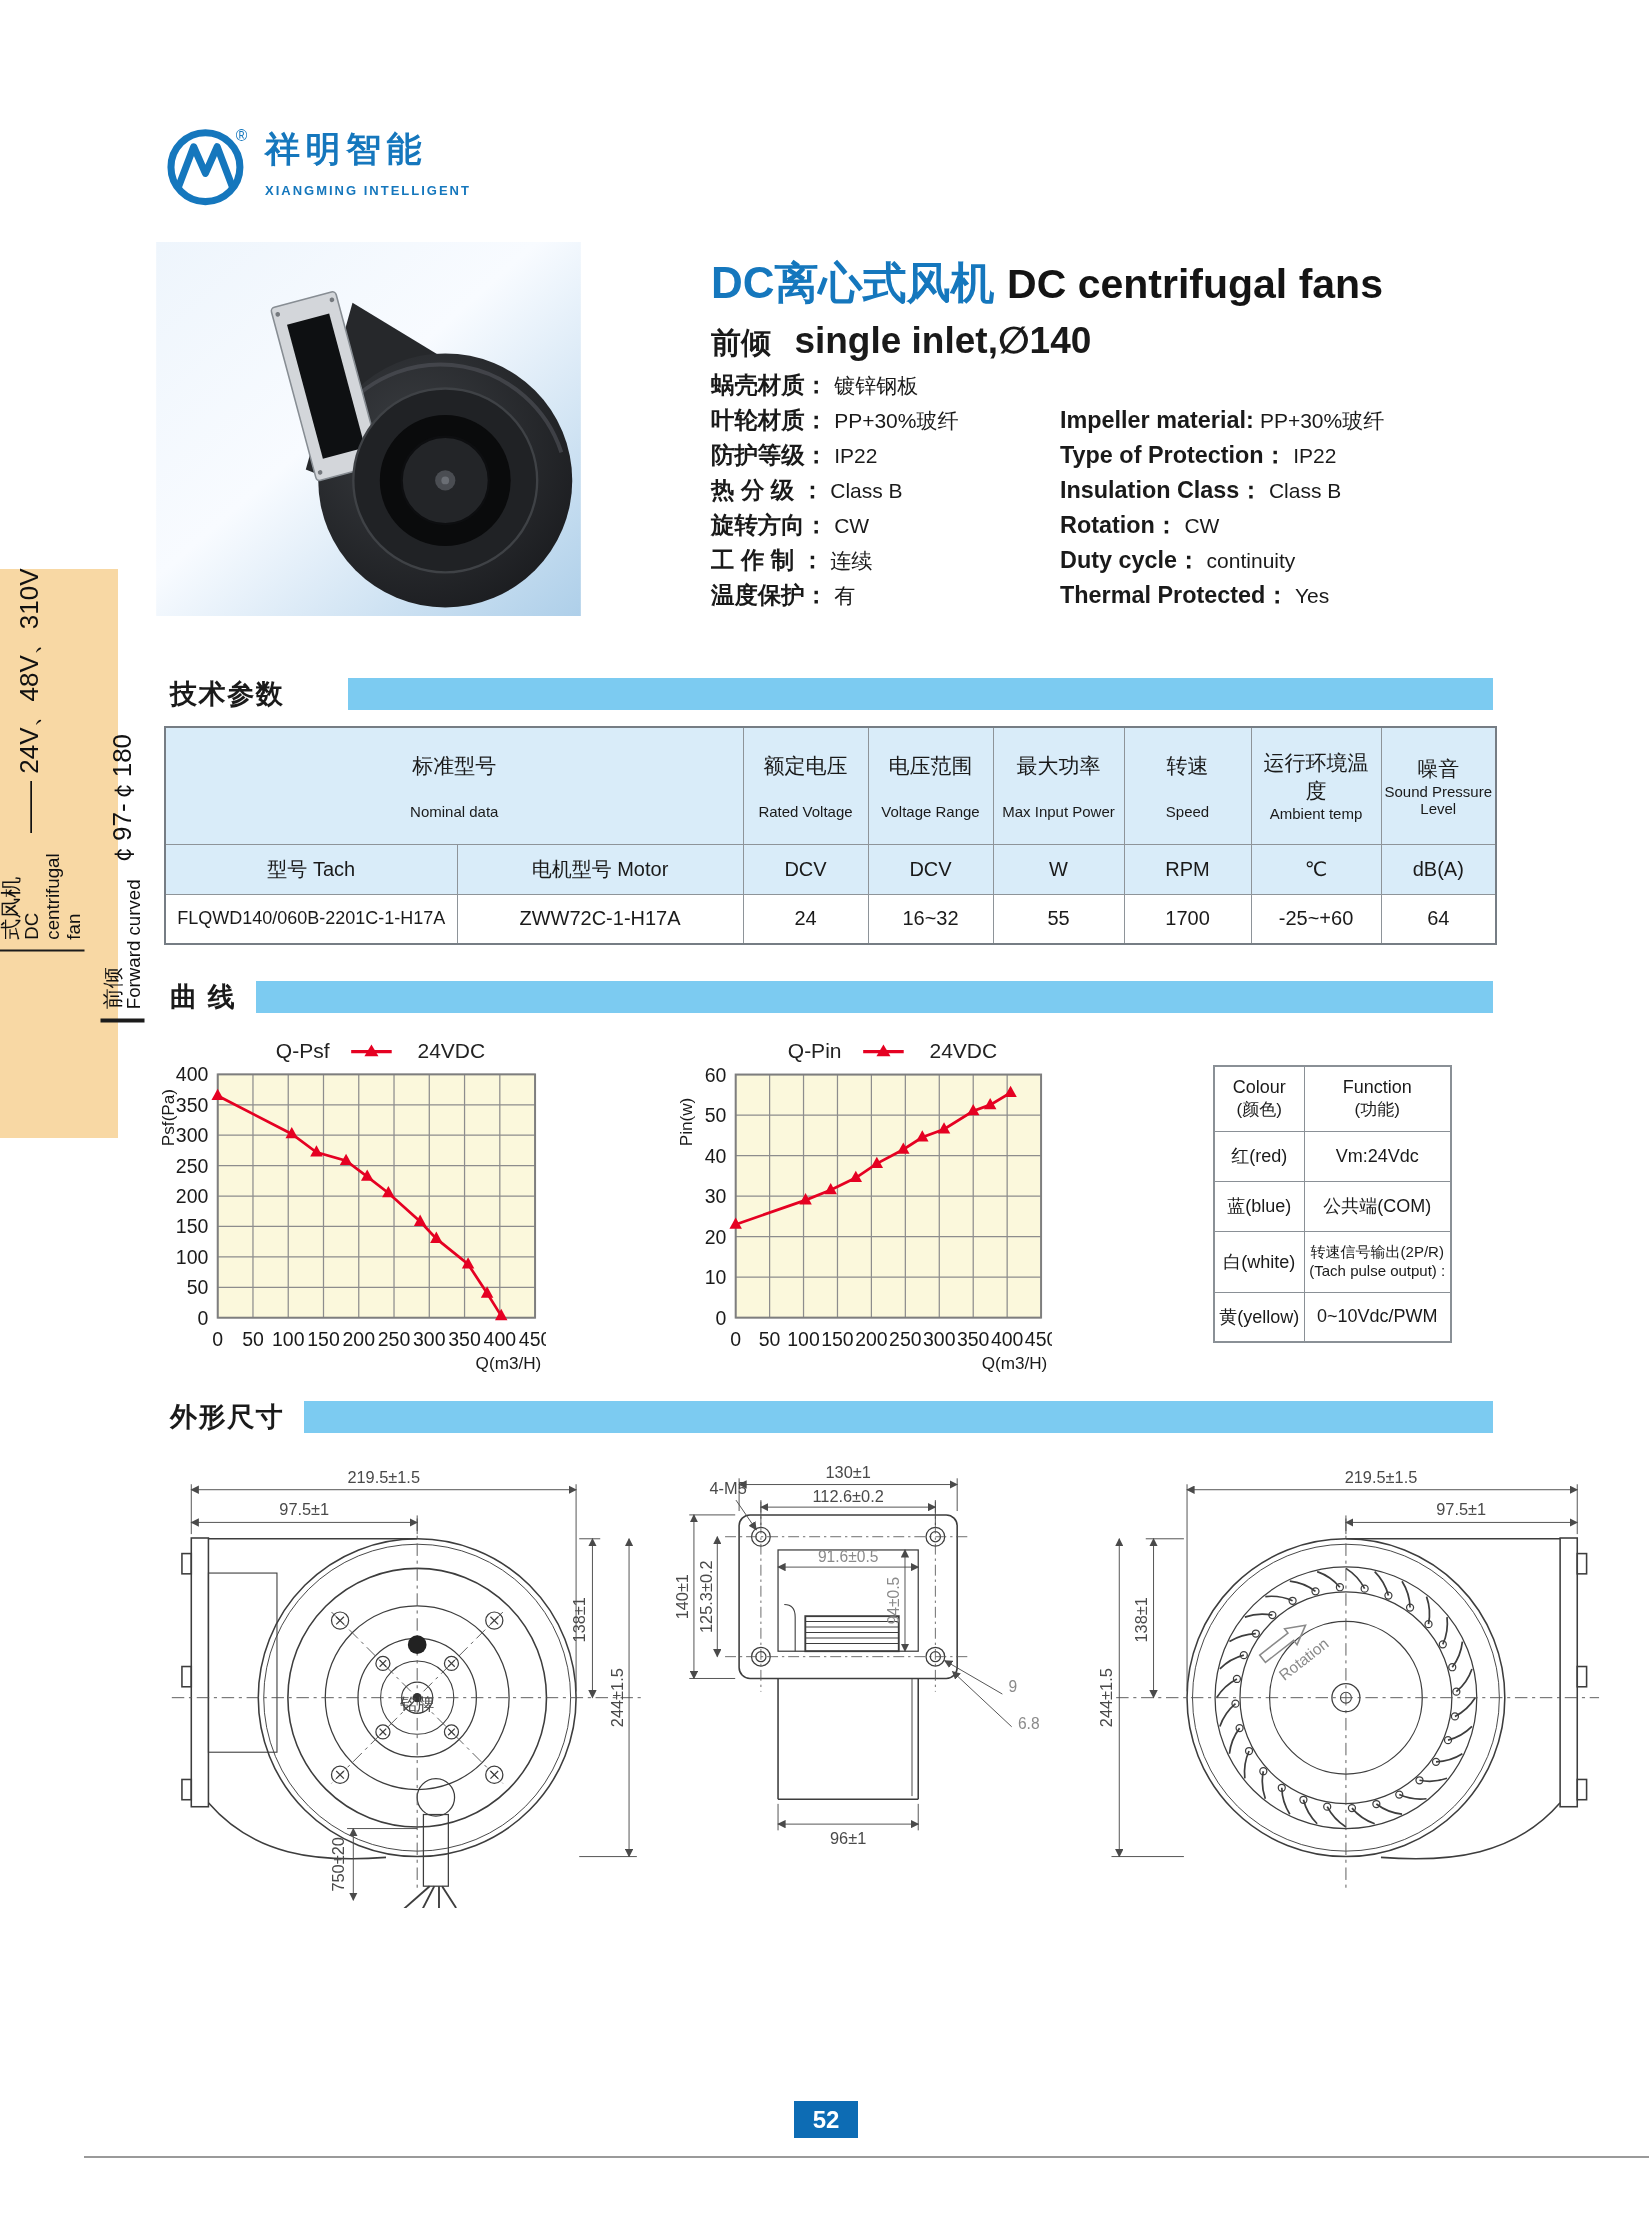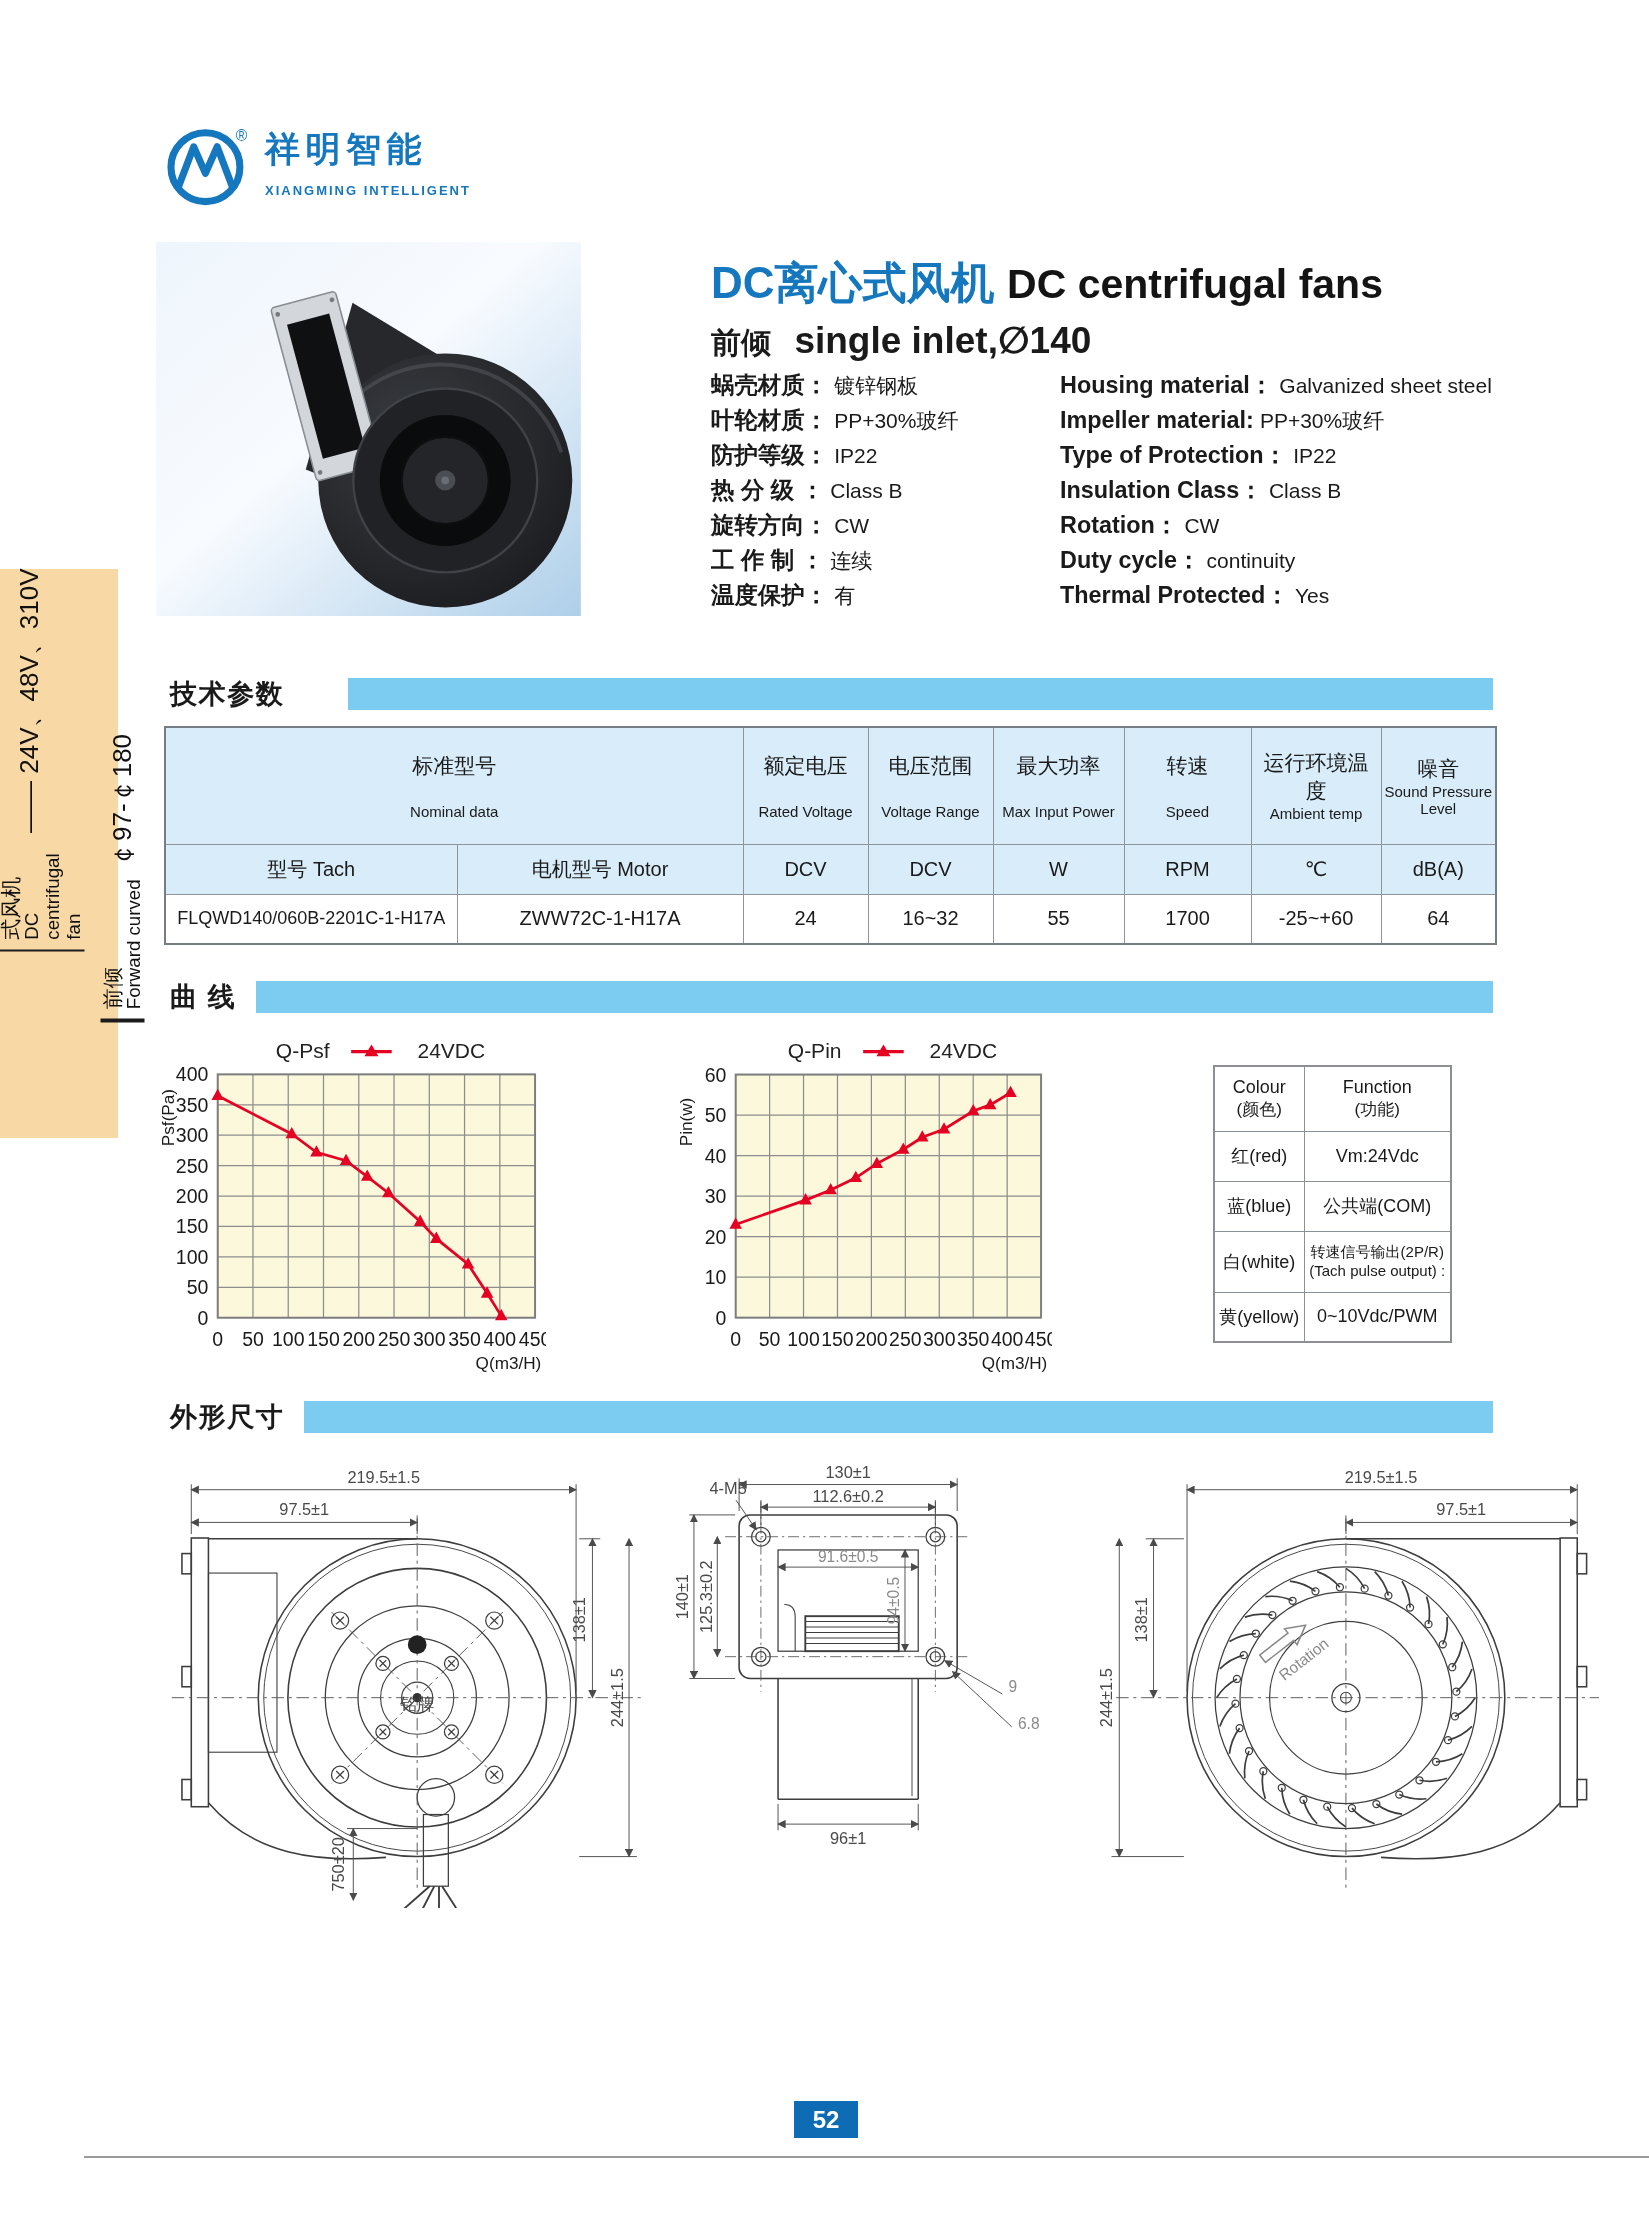--- a/index.html
+++ b/index.html
@@ -178,24 +178,20 @@
   <div class="t2">
     <span class="zh">前倾</span><span class="en">single inlet,∅140</span>
   </div>
 </div>
 
 <div class="specs">
   <div class="spec-row">
     <div class="s-zh">
         <span class="spec-lab">蜗壳材质：</span>
         <span class="spec-val">镀锌钢板</span>
-      </div>
-    <div class="s-en">
-        <span class="spec-lab">Housing material：</span>
-        <span class="spec-val">Galvanized sheet steel</span>
       </div>
   </div>
   <div class="spec-row">
     <div class="s-zh">
         <span class="spec-lab">叶轮材质：</span>
         <span class="spec-val">PP+30%玻纤</span>
       </div>
     <div class="s-en">
         <span class="spec-lab">Impeller material:</span>
         <span class="spec-val">PP+30%玻纤</span>

